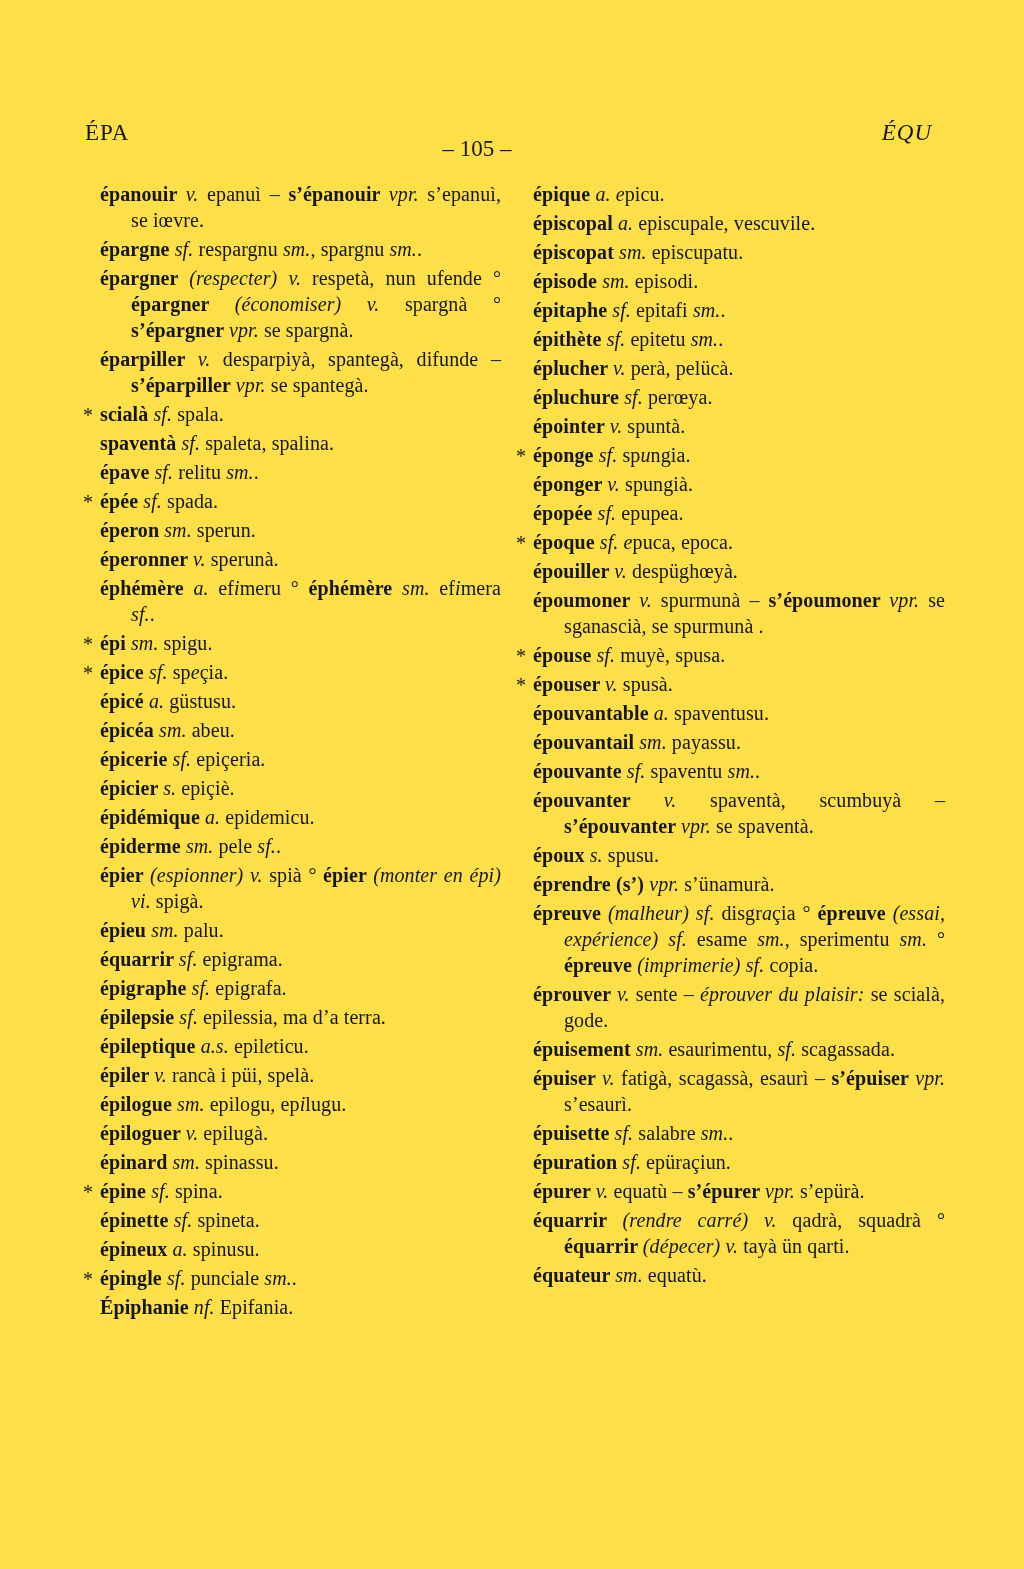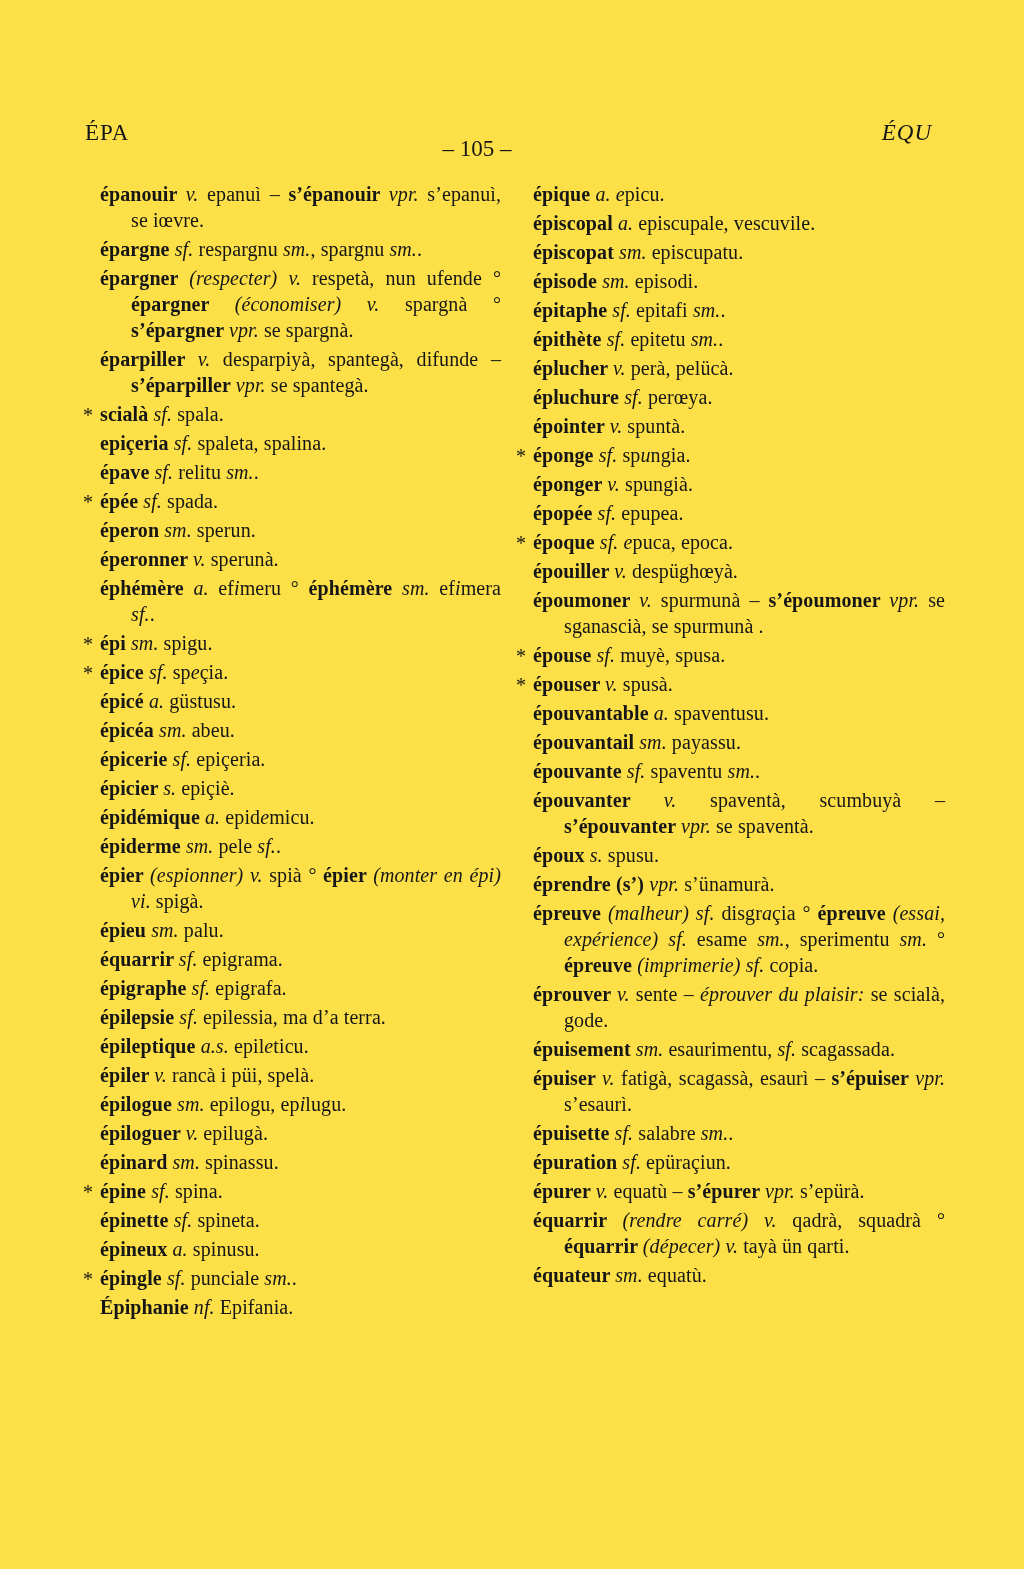--- a/index.html
+++ b/index.html
@@ -60,21 +60,21 @@
     <span class="guide-left">ÉPA</span>
     <span class="page-num">– 105 –</span>
     <span class="guide-right">ÉQU</span>
   </div>
   <div class="col col-left" id="col-left">
       <div class="entry"><span class="seg-b">épanouir </span><span class="seg-i">v.</span><span class="seg-n"> epanuì – </span><span class="seg-b">s’épanouir </span><span class="seg-i">vpr.</span><span class="seg-n"> s’epanuì, se iœvre.</span></div>
       <div class="entry"><span class="seg-b">épargne </span><span class="seg-i">sf.</span><span class="seg-n"> respargnu </span><span class="seg-i">sm.</span><span class="seg-n">, spargnu </span><span class="seg-i">sm.</span><span class="seg-n">.</span></div>
       <div class="entry"><span class="seg-b">épargner </span><span class="seg-i">(respecter) v.</span><span class="seg-n"> respetà, nun ufende ° </span><span class="seg-b">épargner </span><span class="seg-i">(économiser) v.</span><span class="seg-n"> spargnà ° </span><span class="seg-b">s’épargner </span><span class="seg-i">vpr.</span><span class="seg-n"> se spargnà.</span></div>
       <div class="entry"><span class="seg-b">éparpiller </span><span class="seg-i">v.</span><span class="seg-n"> desparpiyà, spantegà, difunde – </span><span class="seg-b">s’éparpiller </span><span class="seg-i">vpr.</span><span class="seg-n"> se spantegà.</span></div>
       <div class="entry"><span class="star">*</span><span class="seg-b">scialà </span><span class="seg-i">sf.</span><span class="seg-n"> spala.</span></div>
-      <div class="entry"><span class="seg-b">epiçeria </span><span class="seg-i">sf.</span><span class="seg-n"> spaleta, spalina.</span></div>
+      <div class="entry"><span class="seg-b">spaventà </span><span class="seg-i">sf.</span><span class="seg-n"> spaleta, spalina.</span></div>
       <div class="entry"><span class="seg-b">épave </span><span class="seg-i">sf.</span><span class="seg-n"> relitu </span><span class="seg-i">sm.</span><span class="seg-n">.</span></div>
       <div class="entry"><span class="star">*</span><span class="seg-b">épée </span><span class="seg-i">sf.</span><span class="seg-n"> spada.</span></div>
       <div class="entry"><span class="seg-b">éperon </span><span class="seg-i">sm.</span><span class="seg-n"> sperun.</span></div>
       <div class="entry"><span class="seg-b">éperonner </span><span class="seg-i">v.</span><span class="seg-n"> sperunà.</span></div>
       <div class="entry"><span class="seg-b">éphémère </span><span class="seg-i">a.</span><span class="seg-n"> ef</span><span class="seg-i">i</span><span class="seg-n">meru ° </span><span class="seg-b">éphémère </span><span class="seg-i">sm.</span><span class="seg-n"> ef</span><span class="seg-i">i</span><span class="seg-n">mera </span><span class="seg-i">sf.</span><span class="seg-n">.</span></div>
       <div class="entry"><span class="star">*</span><span class="seg-b">épi </span><span class="seg-i">sm.</span><span class="seg-n"> spigu.</span></div>
       <div class="entry"><span class="star">*</span><span class="seg-b">épice </span><span class="seg-i">sf.</span><span class="seg-n"> sp</span><span class="seg-i">e</span><span class="seg-n">çia.</span></div>
       <div class="entry"><span class="seg-b">épicé </span><span class="seg-i">a.</span><span class="seg-n"> güstusu.</span></div>
       <div class="entry"><span class="seg-b">épicéa </span><span class="seg-i">sm.</span><span class="seg-n"> abeu.</span></div>
       <div class="entry"><span class="seg-b">épicerie </span><span class="seg-i">sf.</span><span class="seg-n"> epiçeria.</span></div>

